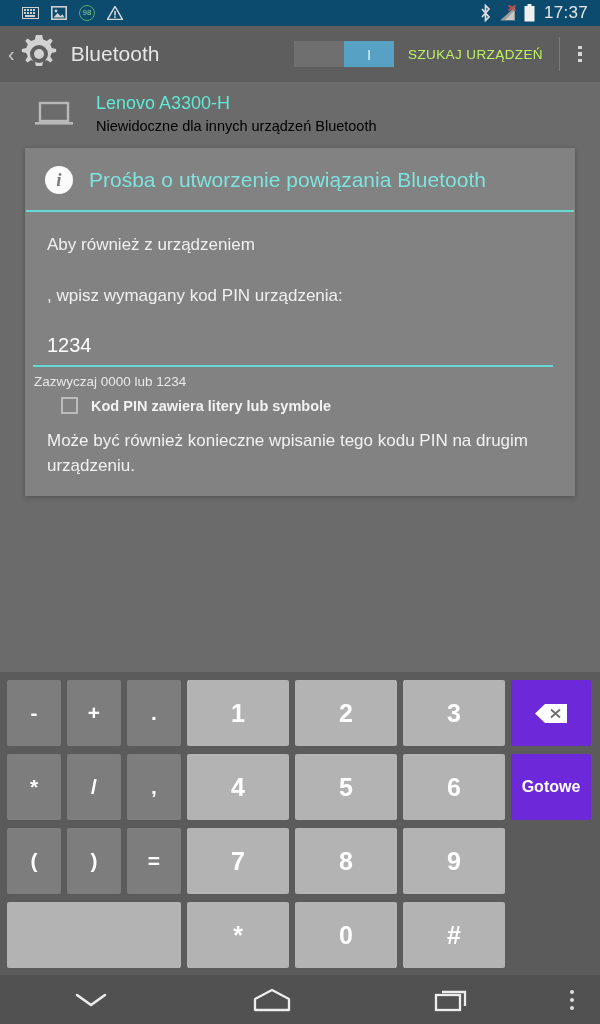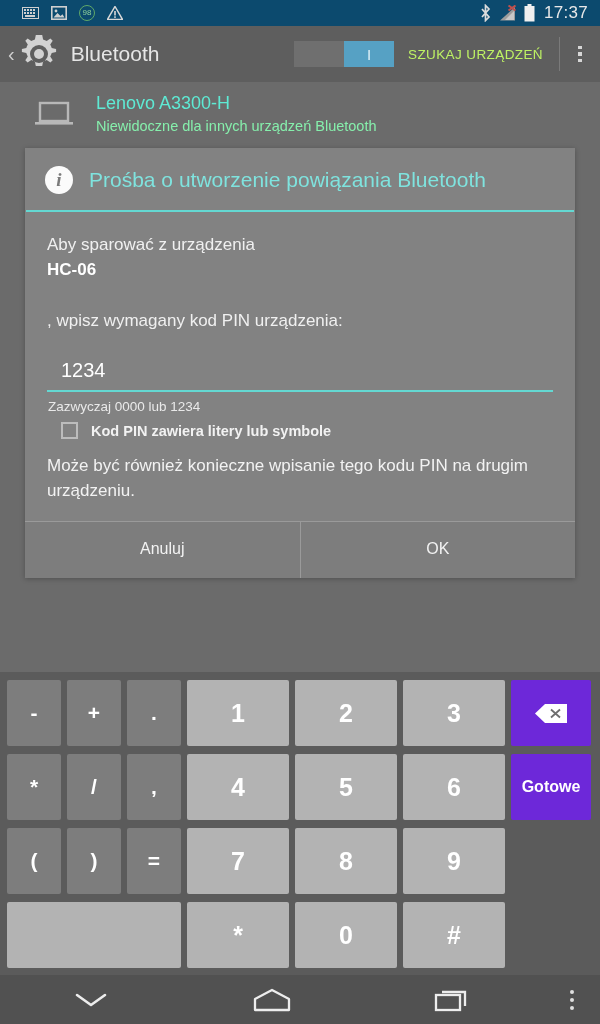--- a/index.html
+++ b/index.html
@@ -64,21 +64,21 @@
   .ab-overflow i { width: 3.5px; height: 3.5px; background: #d6d6d6; display: block; }
 
   
   .device-row {
     position: absolute; top: 82px; left: 0;
     width: 600px; height: 64px;
     display: flex; align-items: center; padding: 0 0 0 34px;
   }
   .device-text { margin-left: 22px; }
   .device-name { color: #5eead4; font-size: 18px; line-height: 24px; }
-  .device-sub { color: #86efac; font-size: 14.5px; line-height: 22px; }
+  .device-sub { color: #000000; font-size: 14.5px; line-height: 22px; }
 
   
   .dialog {
     position: absolute; top: 148px; left: 25px;
     width: 550px;
     background: #828282;
     box-shadow: 0 1px 5px rgba(0,0,0,.25);
   }
   .dlg-titlebar {
     display: flex; align-items: center;
@@ -93,21 +93,21 @@
     flex: 0 0 auto;
   }
   .dlg-title {
     color: #7fe3de; font-size: 21px; margin-left: 16px;
   }
   .dlg-rule { height: 2px; background: #64d8d2; margin: 0 1px; }
   .dlg-body { padding: 20px 22px 4px 22px; }
   .body-line { color: #f0f0f0; font-size: 17px; line-height: 25px; }
   .body-strong { color: #ffffff; font-size: 17px; font-weight: bold; line-height: 25px; }
   .body-gap { height: 26px; }
-  .pin-wrap { padding: 18px 22px 0 22px; }
+  .pin-wrap { padding: 18px 22px 0 8px; }
   .pin-input {
     color: #ffffff; font-size: 20px;
     padding: 4px 0 8px 14px;
     border: 0; border-bottom: 2px solid #64d8d2;
     background: transparent; width: 100%;
     font-family: "Liberation Sans", sans-serif;
   }
   .pin-hint { color: #e9e9e9; font-size: 13.5px; padding: 7px 0 0 1px; }
   .cb-row { display: flex; align-items: center; padding: 8px 22px 0 36px; }
   .checkbox {
@@ -238,42 +238,37 @@
 </div>
 
 <div class="dialog">
   <div class="dlg-titlebar">
     <div class="info-icon">i</div>
     <div class="dlg-title">Prośba o utworzenie powiązania Bluetooth</div>
   </div>
   <div class="dlg-rule"></div>
 
   <div class="dlg-body">
-    <div class="body-line">Aby sparować z urządzenia</div>
-    <div class="body-strong">HC-06</div>
+    <div class="body-line">Aby również z urządzeniem</div>
     <div class="body-gap"></div>
     <div class="body-line">, wpisz wymagany kod PIN urządzenia:</div>
   </div>
 
   <div class="pin-wrap">
     <input class="pin-input" type="text" value="1234" style="">
     <div class="pin-hint">Zazwyczaj 0000 lub 1234</div>
   </div>
 
   <div class="cb-row">
     <div class="checkbox"></div>
     <div class="cb-label">Kod PIN zawiera litery lub symbole</div>
   </div>
 
   <div class="dlg-note">Może być również konieczne wpisanie tego kodu PIN na drugim urządzeniu.</div>
 
-  <div class="dlg-buttons">
-    <div class="dlg-btn">Anuluj</div>
-    <div class="dlg-btn">OK</div>
-  </div>
 </div>
 
 <div class="keyboard">
 
   <div class="kb-row">
     <div class="key key-sym">-</div>
     <div class="key key-sym">+</div>
     <div class="key key-sym">.</div>
     <div class="key key-num">1</div>
     <div class="key key-num">2</div>

